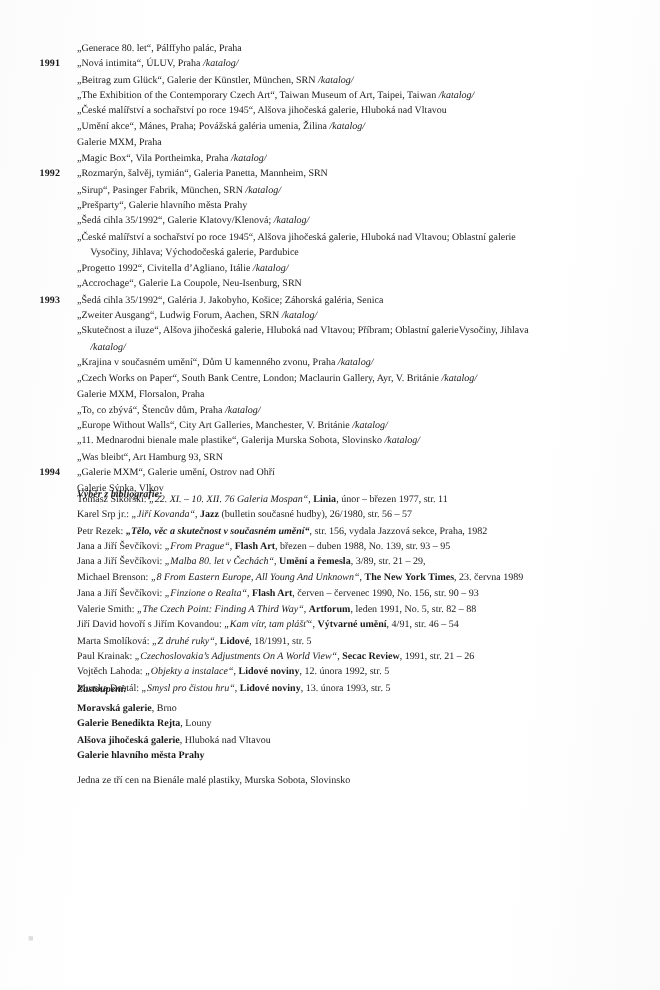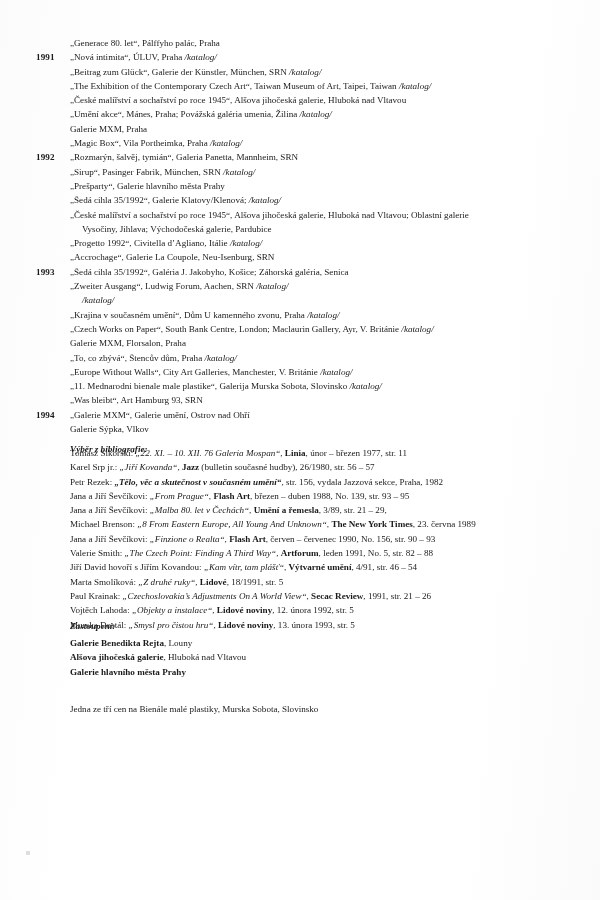--- a/index.html
+++ b/index.html
@@ -139,20 +139,21 @@
       <div class="exh-row"><span class="exh-year">1992</span><span class="exh-text">„Rozmarýn, šalvěj, tymián“, Galeria Panetta, Mannheim, SRN</span></div>
       <div class="exh-row"><span class="exh-text">„Sirup“, Pasinger Fabrik, München, SRN <i>/katalog/</i></span></div>
       <div class="exh-row"><span class="exh-text">„Prešparty“, Galerie hlavního města Prahy</span></div>
       <div class="exh-row"><span class="exh-text">„Šedá cihla 35/1992“, Galerie Klatovy/Klenová; <i>/katalog/</i></span></div>
       <div class="exh-row"><span class="exh-text">„České malířství a sochařství po roce 1945“, Alšova jihočeská galerie, Hluboká nad Vltavou; Oblastní galerie</span></div>
       <div class="exh-row"><span class="exh-text wrap-in">Vysočiny, Jihlava; Východočeská galerie, Pardubice</span></div>
       <div class="exh-row"><span class="exh-text">„Progetto 1992“, Civitella d’Agliano, Itálie <i>/katalog/</i></span></div>
       <div class="exh-row"><span class="exh-text">„Accrochage“, Galerie La Coupole, Neu-Isenburg, SRN</span></div>
       <div class="exh-row"><span class="exh-year">1993</span><span class="exh-text">„Šedá cihla 35/1992“, Galéria J. Jakobyho, Košice; Záhorská galéria, Senica</span></div>
       <div class="exh-row"><span class="exh-text">„Zweiter Ausgang“, Ludwig Forum, Aachen, SRN <i>/katalog/</i></span></div>
+      <div class="exh-row"><span class="exh-text">„Skutečnost a iluze“, Alšova jihočeská galerie, Hluboká nad Vltavou; Příbram; Oblastní galerieVysočiny, Jihlava</span></div>
       <div class="exh-row"><span class="exh-text wrap-in"><i>/katalog/</i></span></div>
       <div class="exh-row"><span class="exh-text">„Krajina v současném umění“, Dům U kamenného zvonu, Praha <i>/katalog/</i></span></div>
       <div class="exh-row"><span class="exh-text">„Czech Works on Paper“, South Bank Centre, London; Maclaurin Gallery, Ayr, V. Británie <i>/katalog/</i></span></div>
       <div class="exh-row"><span class="exh-text">Galerie MXM, Florsalon, Praha</span></div>
       <div class="exh-row"><span class="exh-text">„To, co zbývá“, Štencův dům, Praha <i>/katalog/</i></span></div>
       <div class="exh-row"><span class="exh-text">„Europe Without Walls“, City Art Galleries, Manchester, V. Británie <i>/katalog/</i></span></div>
       <div class="exh-row"><span class="exh-text">„11. Mednarodni bienale male plastike“, Galerija Murska Sobota, Slovinsko <i>/katalog/</i></span></div>
       <div class="exh-row"><span class="exh-text">„Was bleibt“, Art Hamburg 93, SRN</span></div>
       <div class="exh-row"><span class="exh-year">1994</span><span class="exh-text">„Galerie MXM“, Galerie umění, Ostrov nad Ohří</span></div>
       <div class="exh-row"><span class="exh-text">Galerie Sýpka, Vlkov</span></div>
@@ -172,20 +173,21 @@
       <div class="bib-row"><span>Jiří David hovoří s Jiřím Kovandou: </span><span><i>„Kam vítr, tam plášť“</i></span>, <span><b>Výtvarné umění</b></span><span>, 4/91, str. 46 – 54</span></div>
       <div class="bib-row"><span>Marta Smolíková: </span><span><i>„Z druhé ruky“</i></span>, <span><b>Lidové</b></span><span>, 18/1991, str. 5</span></div>
       <div class="bib-row"><span>Paul Krainak: </span><span><i>„Czechoslovakia’s Adjustments On A World View“</i></span>, <span><b>Secac Review</b></span><span>, 1991, str. 21 – 26</span></div>
       <div class="bib-row"><span>Vojtěch Lahoda: </span><span><i>„Objekty a instalace“</i></span>, <span><b>Lidové noviny</b></span><span>, 12. února 1992, str. 5</span></div>
       <div class="bib-row"><span>Murska Dostál: </span><span><i>„Smysl pro čistou hru“</i></span>, <span><b>Lidové noviny</b></span><span>, 13. února 1993, str. 5</span></div>
     </div>
 
   <div class="sec-head" id="repr-head" style="top:619px">Zastoupení:</div>
 
   <div class="repr" id="repr">
+      <div class="repr-row"><b>Moravská galerie</b><span>, Brno</span></div>
       <div class="repr-row"><b>Galerie Benedikta Rejta</b><span>, Louny</span></div>
       <div class="repr-row"><b>Alšova jihočeská galerie</b><span>, Hluboká nad Vltavou</span></div>
       <div class="repr-row"><b>Galerie hlavního města Prahy</b><span></span></div>
     </div>
 
   <div class="footnote" id="footnote">Jedna ze tří cen na Bienále malé plastiky, Murska Sobota, Slovinsko</div>
 
 </div>
 
 </body></html>

